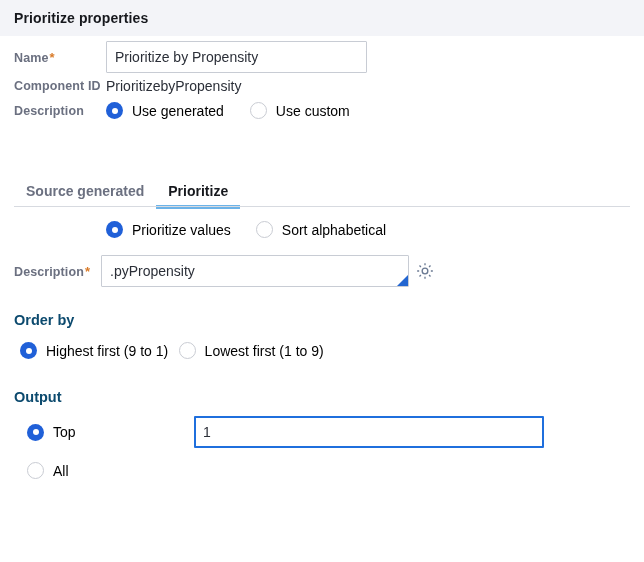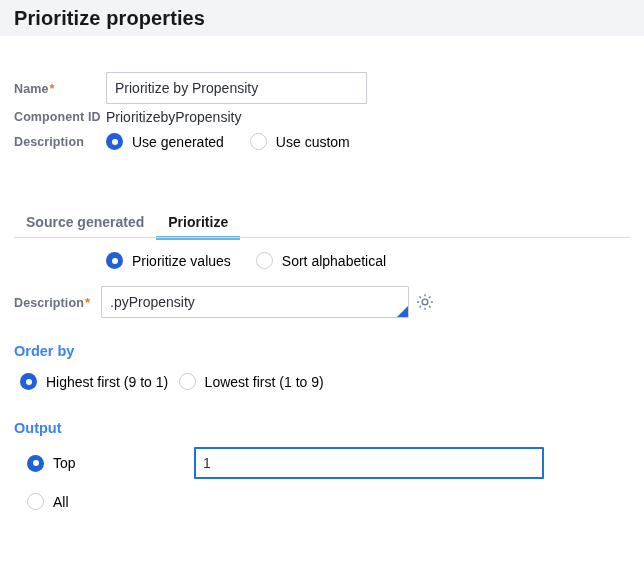--- a/index.html
+++ b/index.html
@@ -19,21 +19,21 @@
   
   .dialog-header {
     height: 36px;
     background: #f3f4f8;
     display: flex;
     align-items: center;
     padding-left: 14px;
     box-sizing: border-box;
   }
   .dialog-title {
-    font-size: 20px;
+    font-size: 14px;
     font-weight: bold;
     color: #16181d;
     letter-spacing: 0.1px;
   }
 
   
   .form-area {
     padding: 0 14px;
     box-sizing: border-box;
   }
@@ -173,21 +173,21 @@
     right: 14px;
     bottom: 0;
     height: 1px;
     background: #d7dae0;
   }
 
   
   .section-heading {
     font-size: 14.5px;
     font-weight: bold;
-    color: #3b82f6;
+    color: #0c4a6e;
   }
 
   .gear-icon {
     width: 20px;
     height: 20px;
     display: inline-block;
   }
   .static-value {
     font-size: 14px;
     color: #2b2f38;
@@ -195,21 +195,21 @@
 </style>
 </head>
 <body>
 
 <div class="dialog-header">
   <div class="dialog-title">Prioritize properties</div>
 </div>
 
 <div class="form-area">
 
-  <div class="field-row" style="margin-top:36px;">
+  <div class="field-row" style="margin-top:5px;">
     <div class="field-label">
       <span>Name</span><span class="req-star">*</span>
     </div>
     <input class="text-input name-input" type="text" value="Prioritize by Propensity" style="">
   </div>
 
   <div class="field-row" style="margin-top:5px;">
     <div class="field-label">Component ID</div>
     <div class="static-value">PrioritizebyPropensity</div>
   </div>

